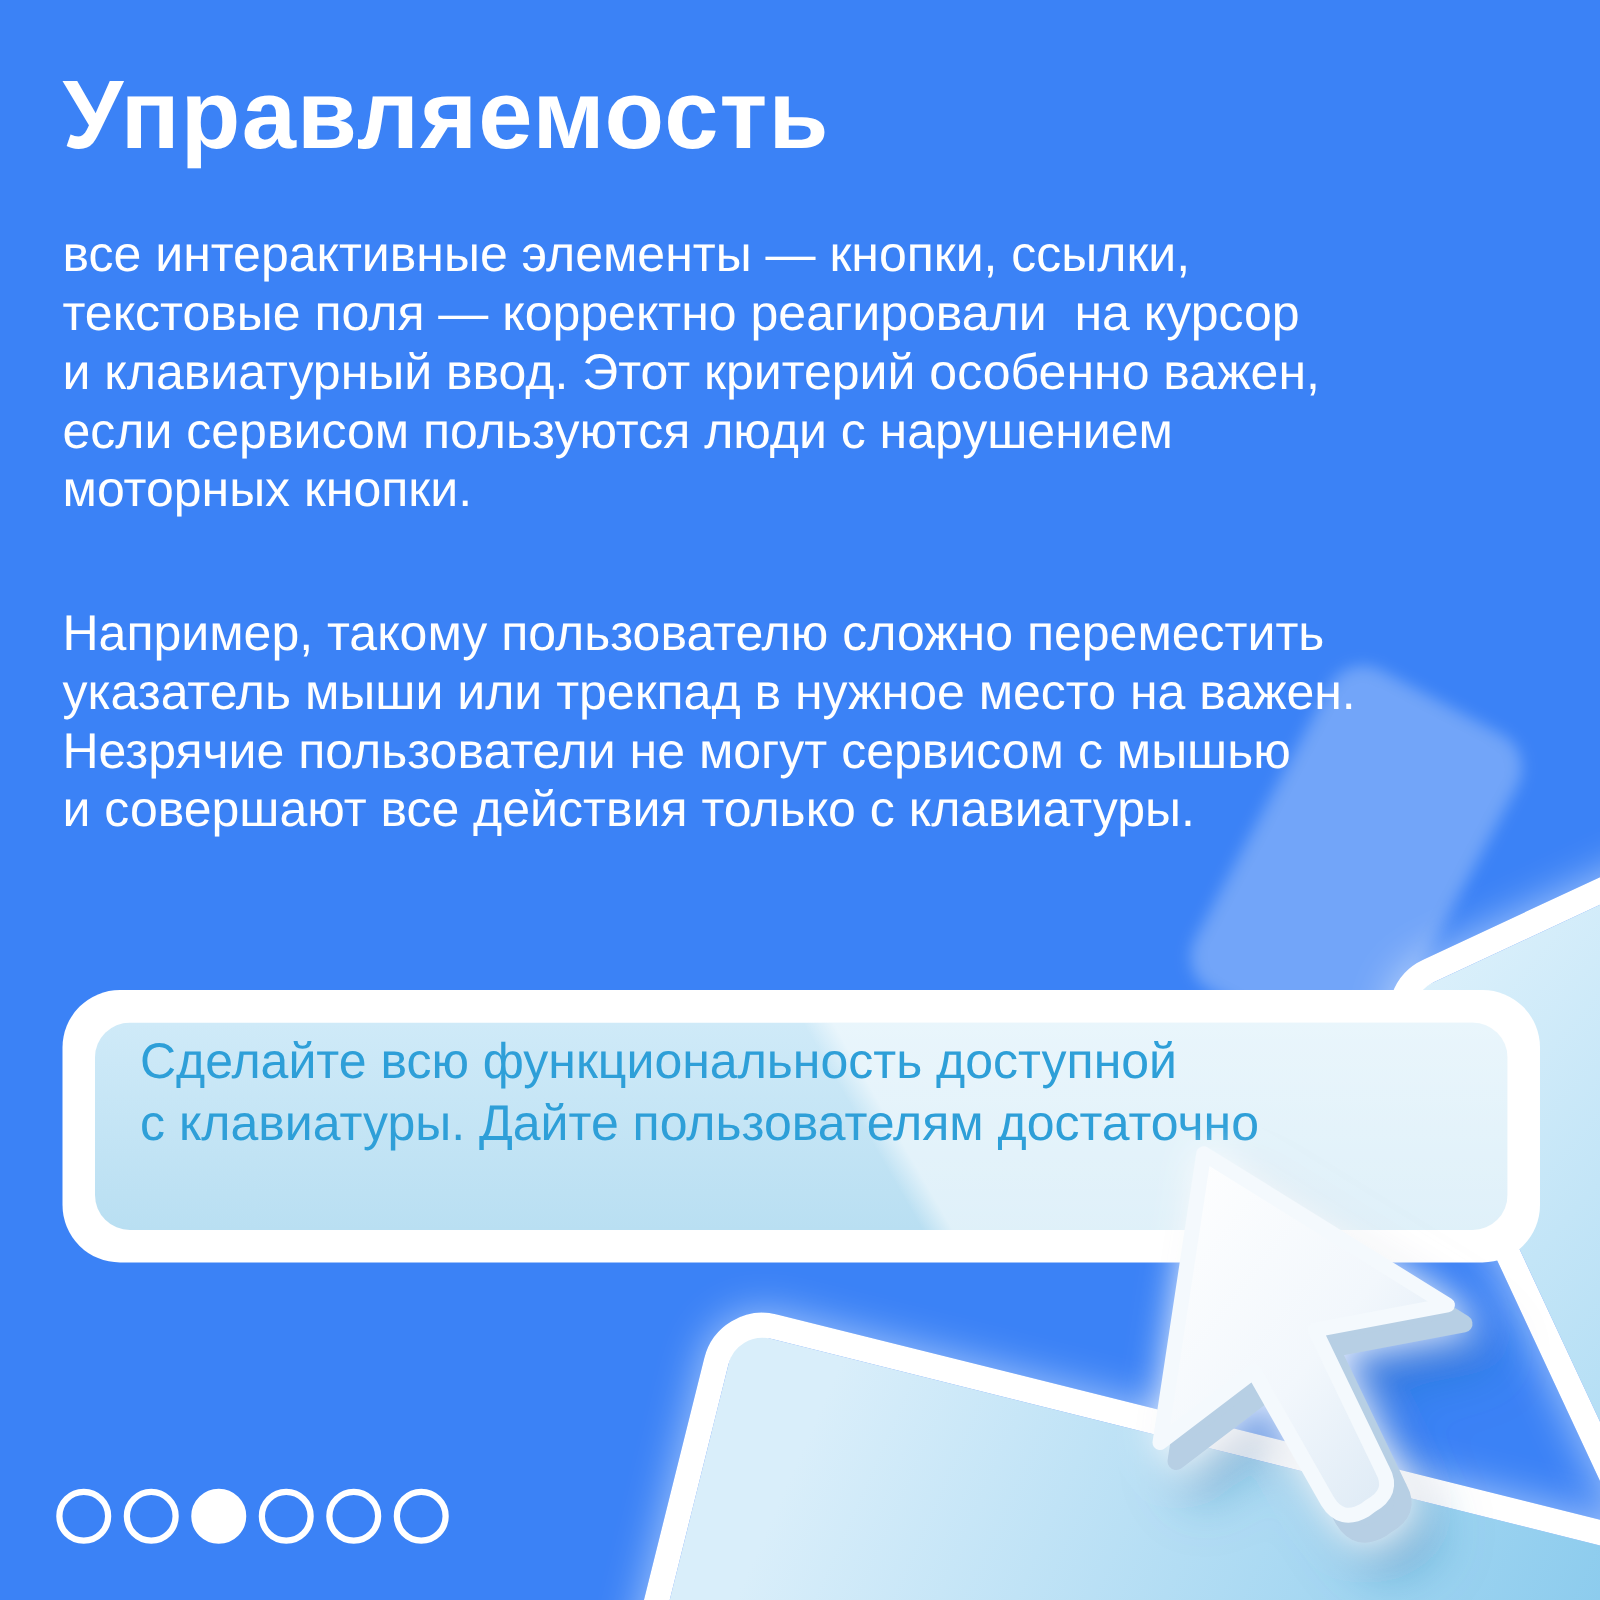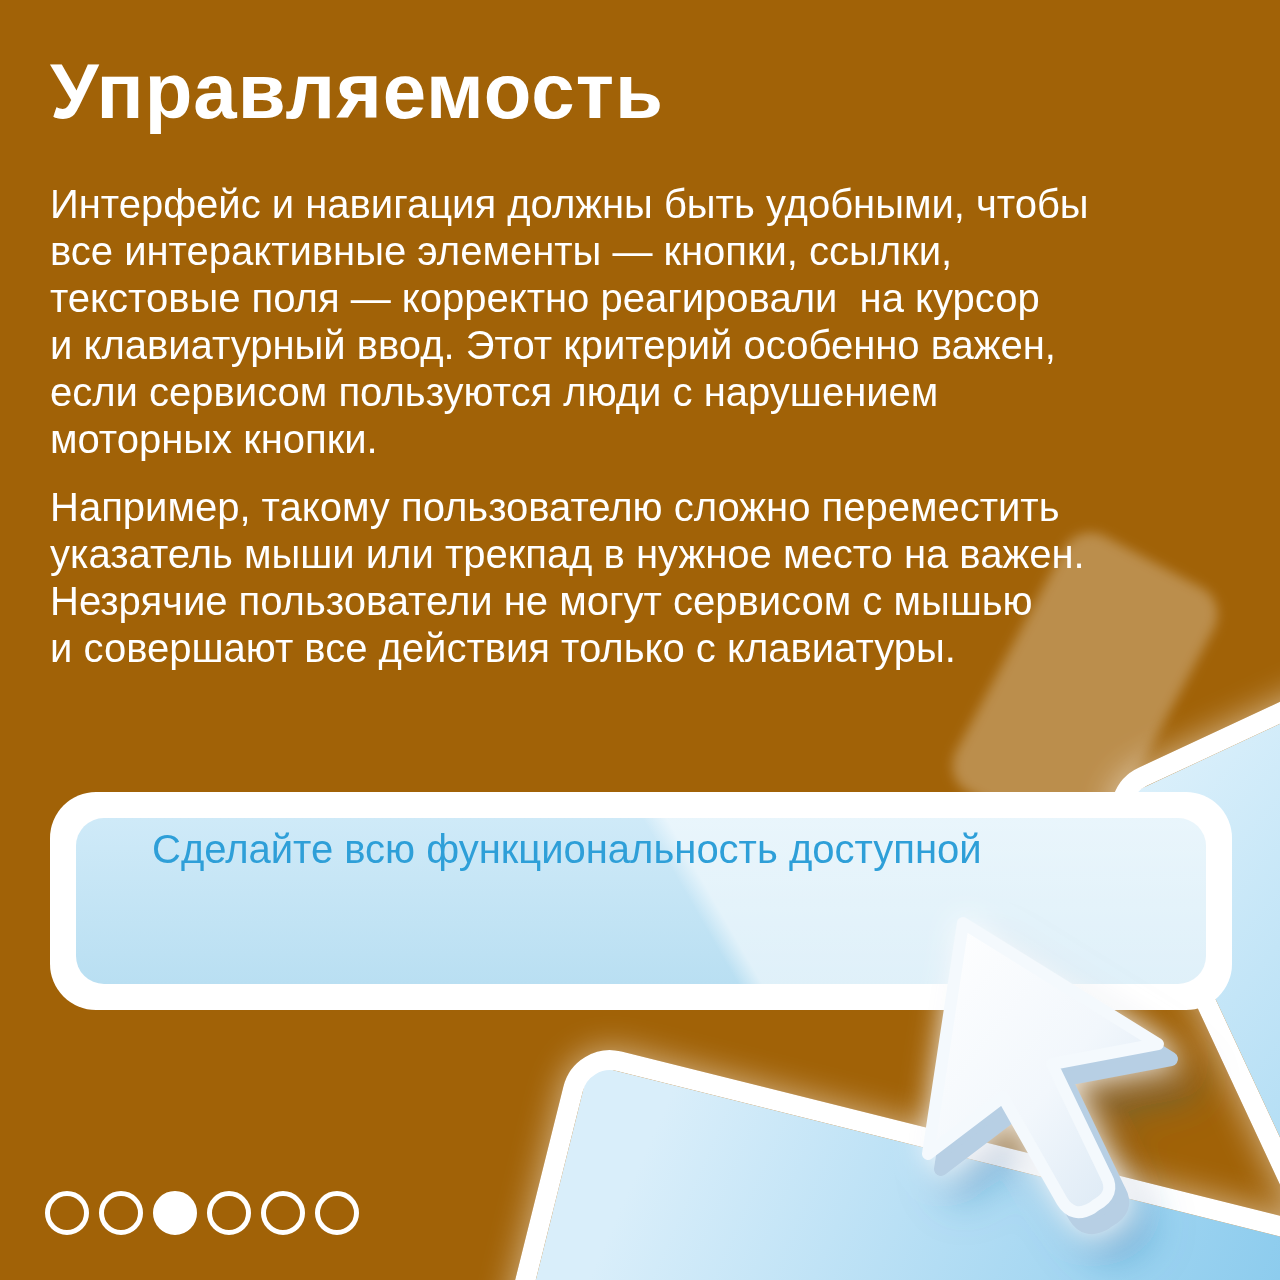--- a/index.html
+++ b/index.html
@@ -1,17 +1,17 @@
 <!DOCTYPE html>
 <html><head>
 <meta charset="utf-8">
 <style>
   html,body{margin:0;padding:0;}
   body{width:1280px;height:1280px;background:#1BA7E0;font-family:"Liberation Sans",sans-serif;}
-  .canvas{position:relative;width:1280px;height:1280px;overflow:hidden;background:#a16207;}
+  .canvas{position:relative;width:1280px;height:1280px;overflow:hidden;background:#3b82f6;}
 
   
   .window{position:absolute;border:20px solid #ffffff;border-radius:48px;
           box-shadow:0 0 34px rgba(255,255,255,.55);}
   .window-a{left:1095px;top:788px;width:760px;height:700px;
             transform:rotate(-25deg);transform-origin:0 0;
             background:linear-gradient(155deg,#dbf0fb 0%,#abdaf3 45%,#5db6e4 100%);}
   .window-b{left:575px;top:1040px;width:800px;height:430px;
             transform:rotate(14deg);transform-origin:0 0;
             background:linear-gradient(100deg,#d9eefa 10%,#9ad2f0 70%,#7cc4ea 100%);}
@@ -24,59 +24,59 @@
 
   .para{position:absolute;left:50px;margin:0;color:#ffffff;font-size:40px;line-height:47px;}
   .p1{top:181px;}
   .p2{top:484px;}
   .line{display:block;white-space:pre;}
 
   .card{position:absolute;left:50px;top:792px;width:1182px;height:218px;
         background:#ffffff;border-radius:46px;}
   .panel{position:absolute;left:26px;top:26px;right:26px;bottom:26px;border-radius:28px;
          background:linear-gradient(60deg,rgba(255,255,255,0) 54%,rgba(255,255,255,.55) 56%),
-                    linear-gradient(180deg,#cfeaf8,#b9dff2);padding-left:40px;}
+                    linear-gradient(180deg,#cfeaf8,#b9dff2);}
   .panel p{margin:0;padding:6px 0 0 36px;color:#2E9FD8;font-size:40px;line-height:50px;}
 
   .cursor-svg{position:absolute;left:0;top:0;width:1280px;height:1280px;pointer-events:none;}
 
   .dots{position:absolute;left:45px;top:1191px;display:flex;gap:10px;}
   .dot{width:34px;height:34px;border:5px solid #ffffff;border-radius:50%;box-sizing:content-box;}
   .dot.active{background:#ffffff;}
 </style>
 </head>
 <body>
 
 <div class="canvas">
 
   <div class="window window-a"></div>
   <div class="glare"></div>
 
   <h1 class="title">Управляемость</h1>
 
   <p class="para p1">
-    <span class="line">Интерфейс и навигация должны быть удобными, чтобы</span>
     <span class="line">все интерактивные элементы — кнопки, ссылки,</span>
     <span class="line">текстовые поля — корректно реагировали  на курсор</span>
     <span class="line">и клавиатурный ввод. Этот критерий особенно важен,</span>
     <span class="line">если сервисом пользуются люди с нарушением</span>
     <span class="line">моторных кнопки.</span>
   </p>
 
   <p class="para p2">
     <span class="line">Например, такому пользователю сложно переместить</span>
     <span class="line">указатель мыши или трекпад в нужное место на важен.</span>
     <span class="line">Незрячие пользователи не могут сервисом с мышью</span>
     <span class="line">и совершают все действия только с клавиатуры.</span>
   </p>
 
   <div class="card">
     <div class="panel">
       <p>
         <span class="line">Сделайте всю функциональность доступной</span>
+        <span class="line">с клавиатуры. Дайте пользователям достаточно</span>
       </p>
     </div>
   </div>
 
   <div class="window window-b"></div>
 
   <svg class="cursor-svg" viewBox="0 0 1280 1280">
     <defs>
       <linearGradient id="cgrad" x1="0" y1="0" x2="1" y2="1">
         <stop offset="0" stop-color="#ffffff"></stop>

